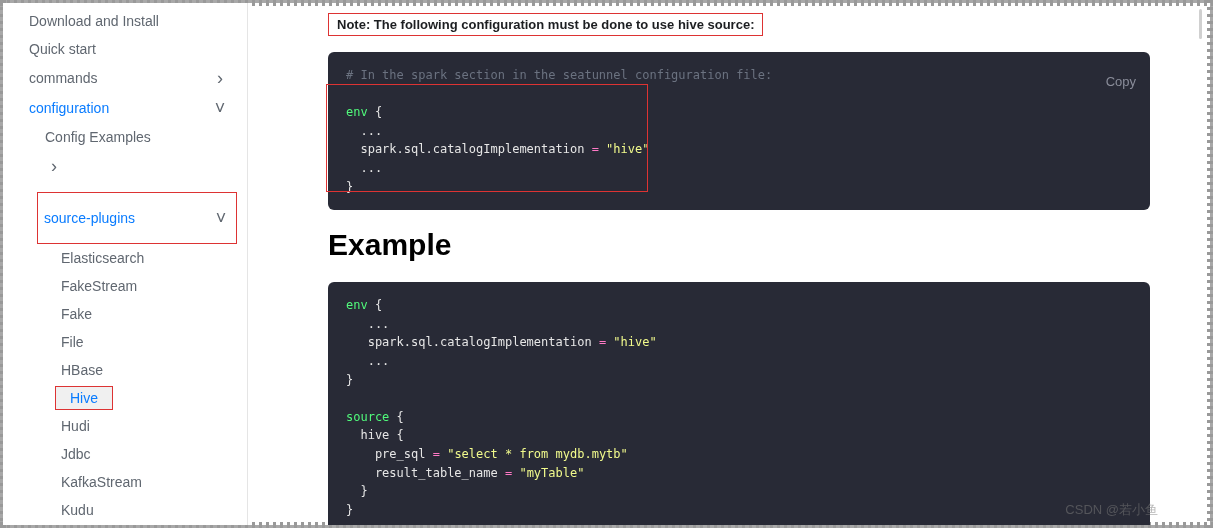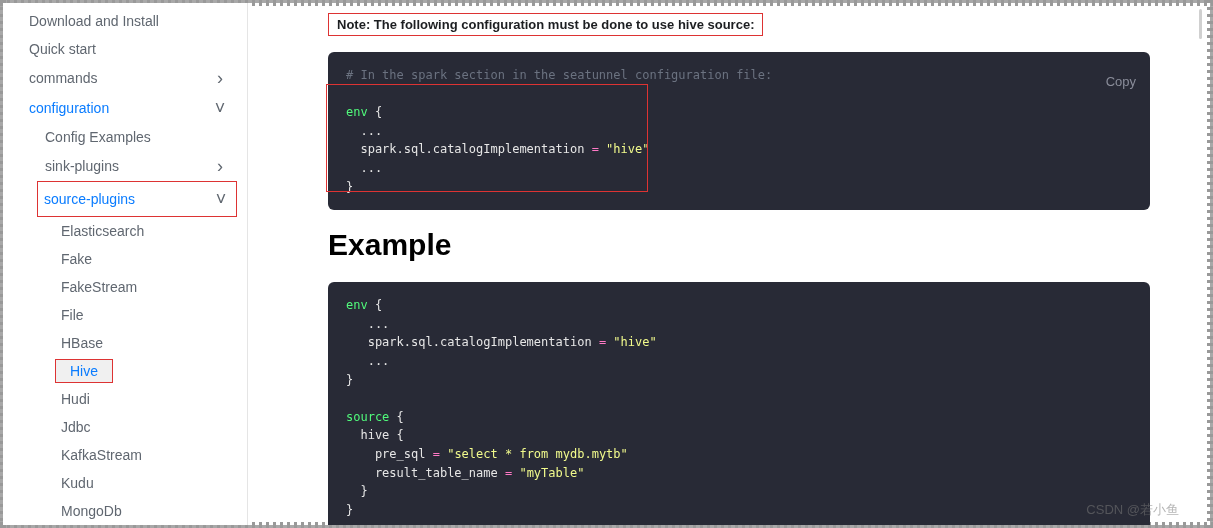--- a/index.html
+++ b/index.html
@@ -58,22 +58,22 @@
   .nav-label { flex: 1; }
   .chevron {
     width: 18px; height: 18px;
     display: flex; align-items: center; justify-content: center;
     color: #606770;
     font-size: 18px;
     line-height: 1;
   }
   .red-box-side {
     border: 1px solid #d33;
-    margin: 0 10px 0 34px;
-    padding: 8px 6px;
+    margin: 11px 10px 0 34px;
+    padding: 16px 6px;
     display: flex;
     justify-content: center;
     align-items: center;
     color: #0a7cff;
     cursor: pointer;
   }
   .red-box-hive {
     border: 1px solid #d33;
     display: inline-block;
     margin-left: 52px;
@@ -131,21 +131,21 @@
   }
   h2.example {
     font-size: 30px;
     font-weight: 700;
     margin: 18px 0 20px 0;
     color: #000000;
   }
   .watermark {
     position: absolute;
     bottom: 6px;
-    right: 31px;
+    right: 52px;
     color: rgba(120,120,120,0.55);
     font-size: 13px;
     z-index: 5;
   }
   .scrollbar-stub {
     position: absolute;
     right: 8px;
     top: 6px;
     width: 3px;
     height: 30px;
@@ -172,35 +172,34 @@
         <span class="chevron">›</span>
       </div>
       <div class="nav-item depth-1 active-link">
         <span class="nav-label">configuration</span>
         <span class="chevron">˅</span>
       </div>
       <div class="nav-item depth-2">
         <span class="nav-label">Config Examples</span>
       </div>
       <div class="nav-item depth-2">
-        <span class="nav-label">sink-plugins</span>
         <span class="chevron">›</span>
       </div>
       <div class="red-box-side">
         <span class="nav-label">source-plugins</span>
         <span class="chevron">˅</span>
       </div>
       <div class="nav-item depth-3">
         <span class="nav-label">Elasticsearch</span>
       </div>
       <div class="nav-item depth-3">
+        <span class="nav-label">FakeStream</span>
+      </div>
+      <div class="nav-item depth-3">
         <span class="nav-label">Fake</span>
-      </div>
-      <div class="nav-item depth-3">
-        <span class="nav-label">FakeStream</span>
       </div>
       <div class="nav-item depth-3">
         <span class="nav-label">File</span>
       </div>
       <div class="nav-item depth-3">
         <span class="nav-label">HBase</span>
       </div>
       <div style="padding: 2px 0px;"><div class="red-box-hive">Hive</div></div>
       <div class="nav-item depth-3">
         <span class="nav-label">Hudi</span>

